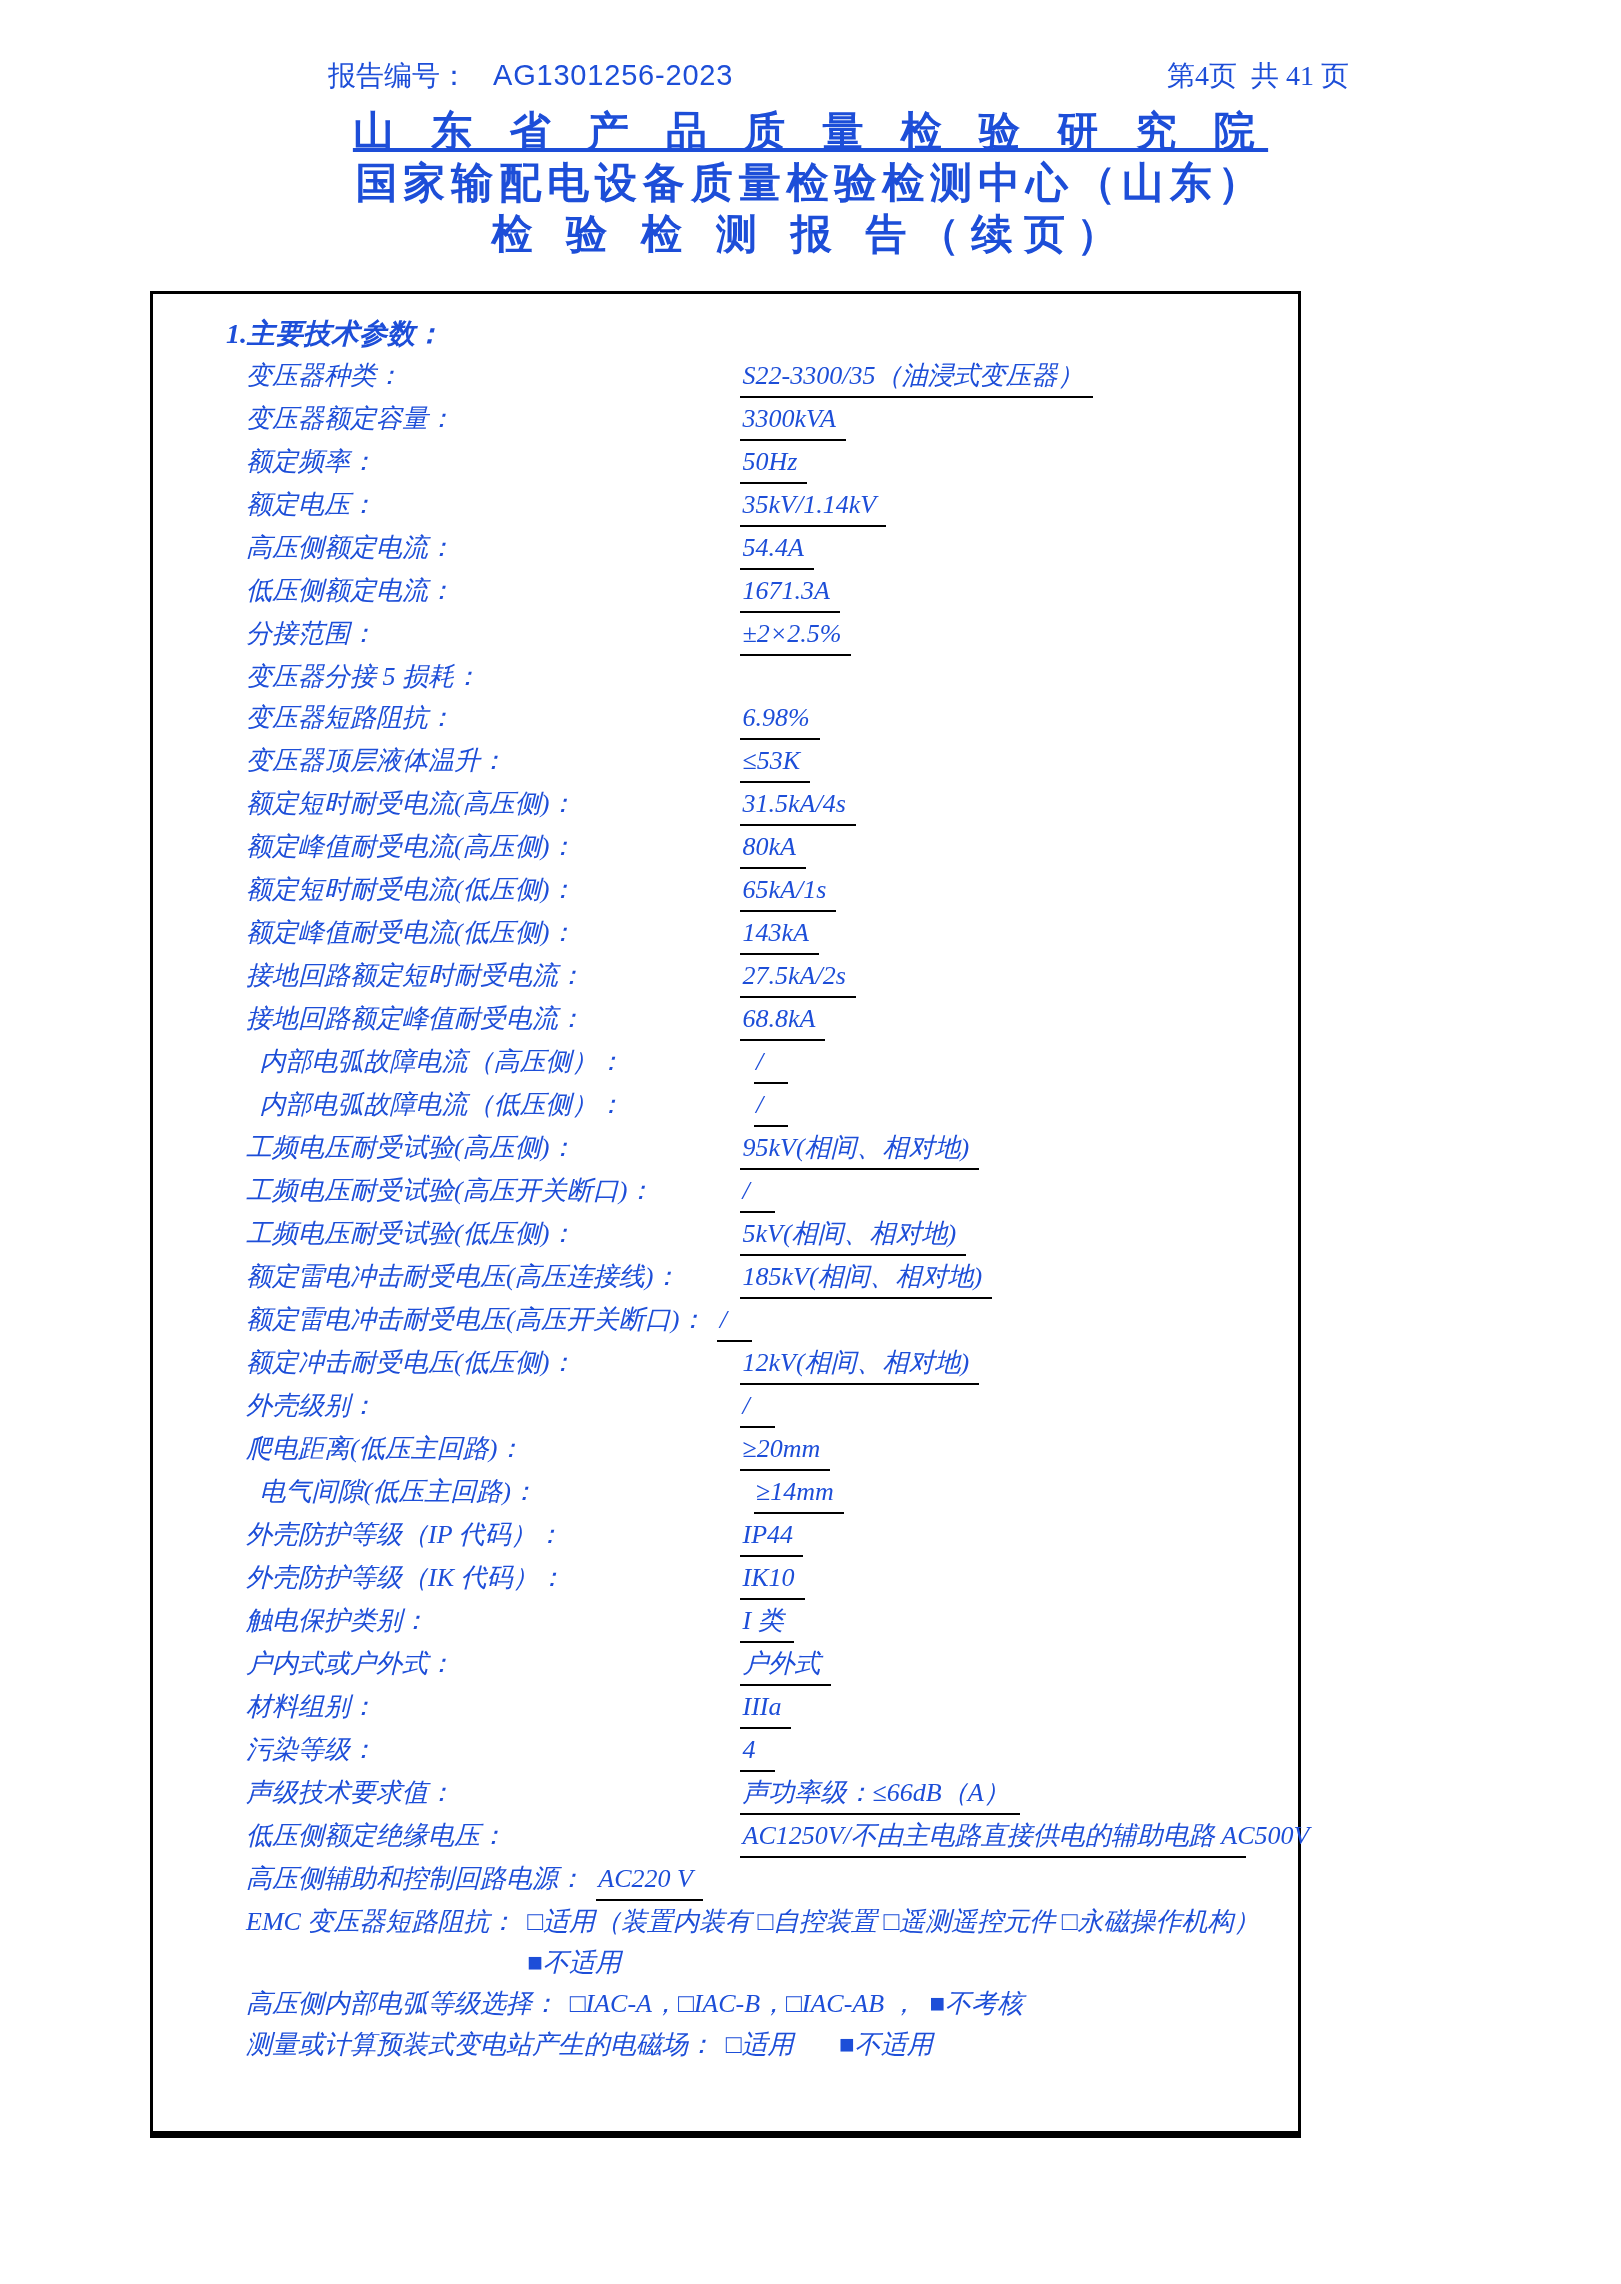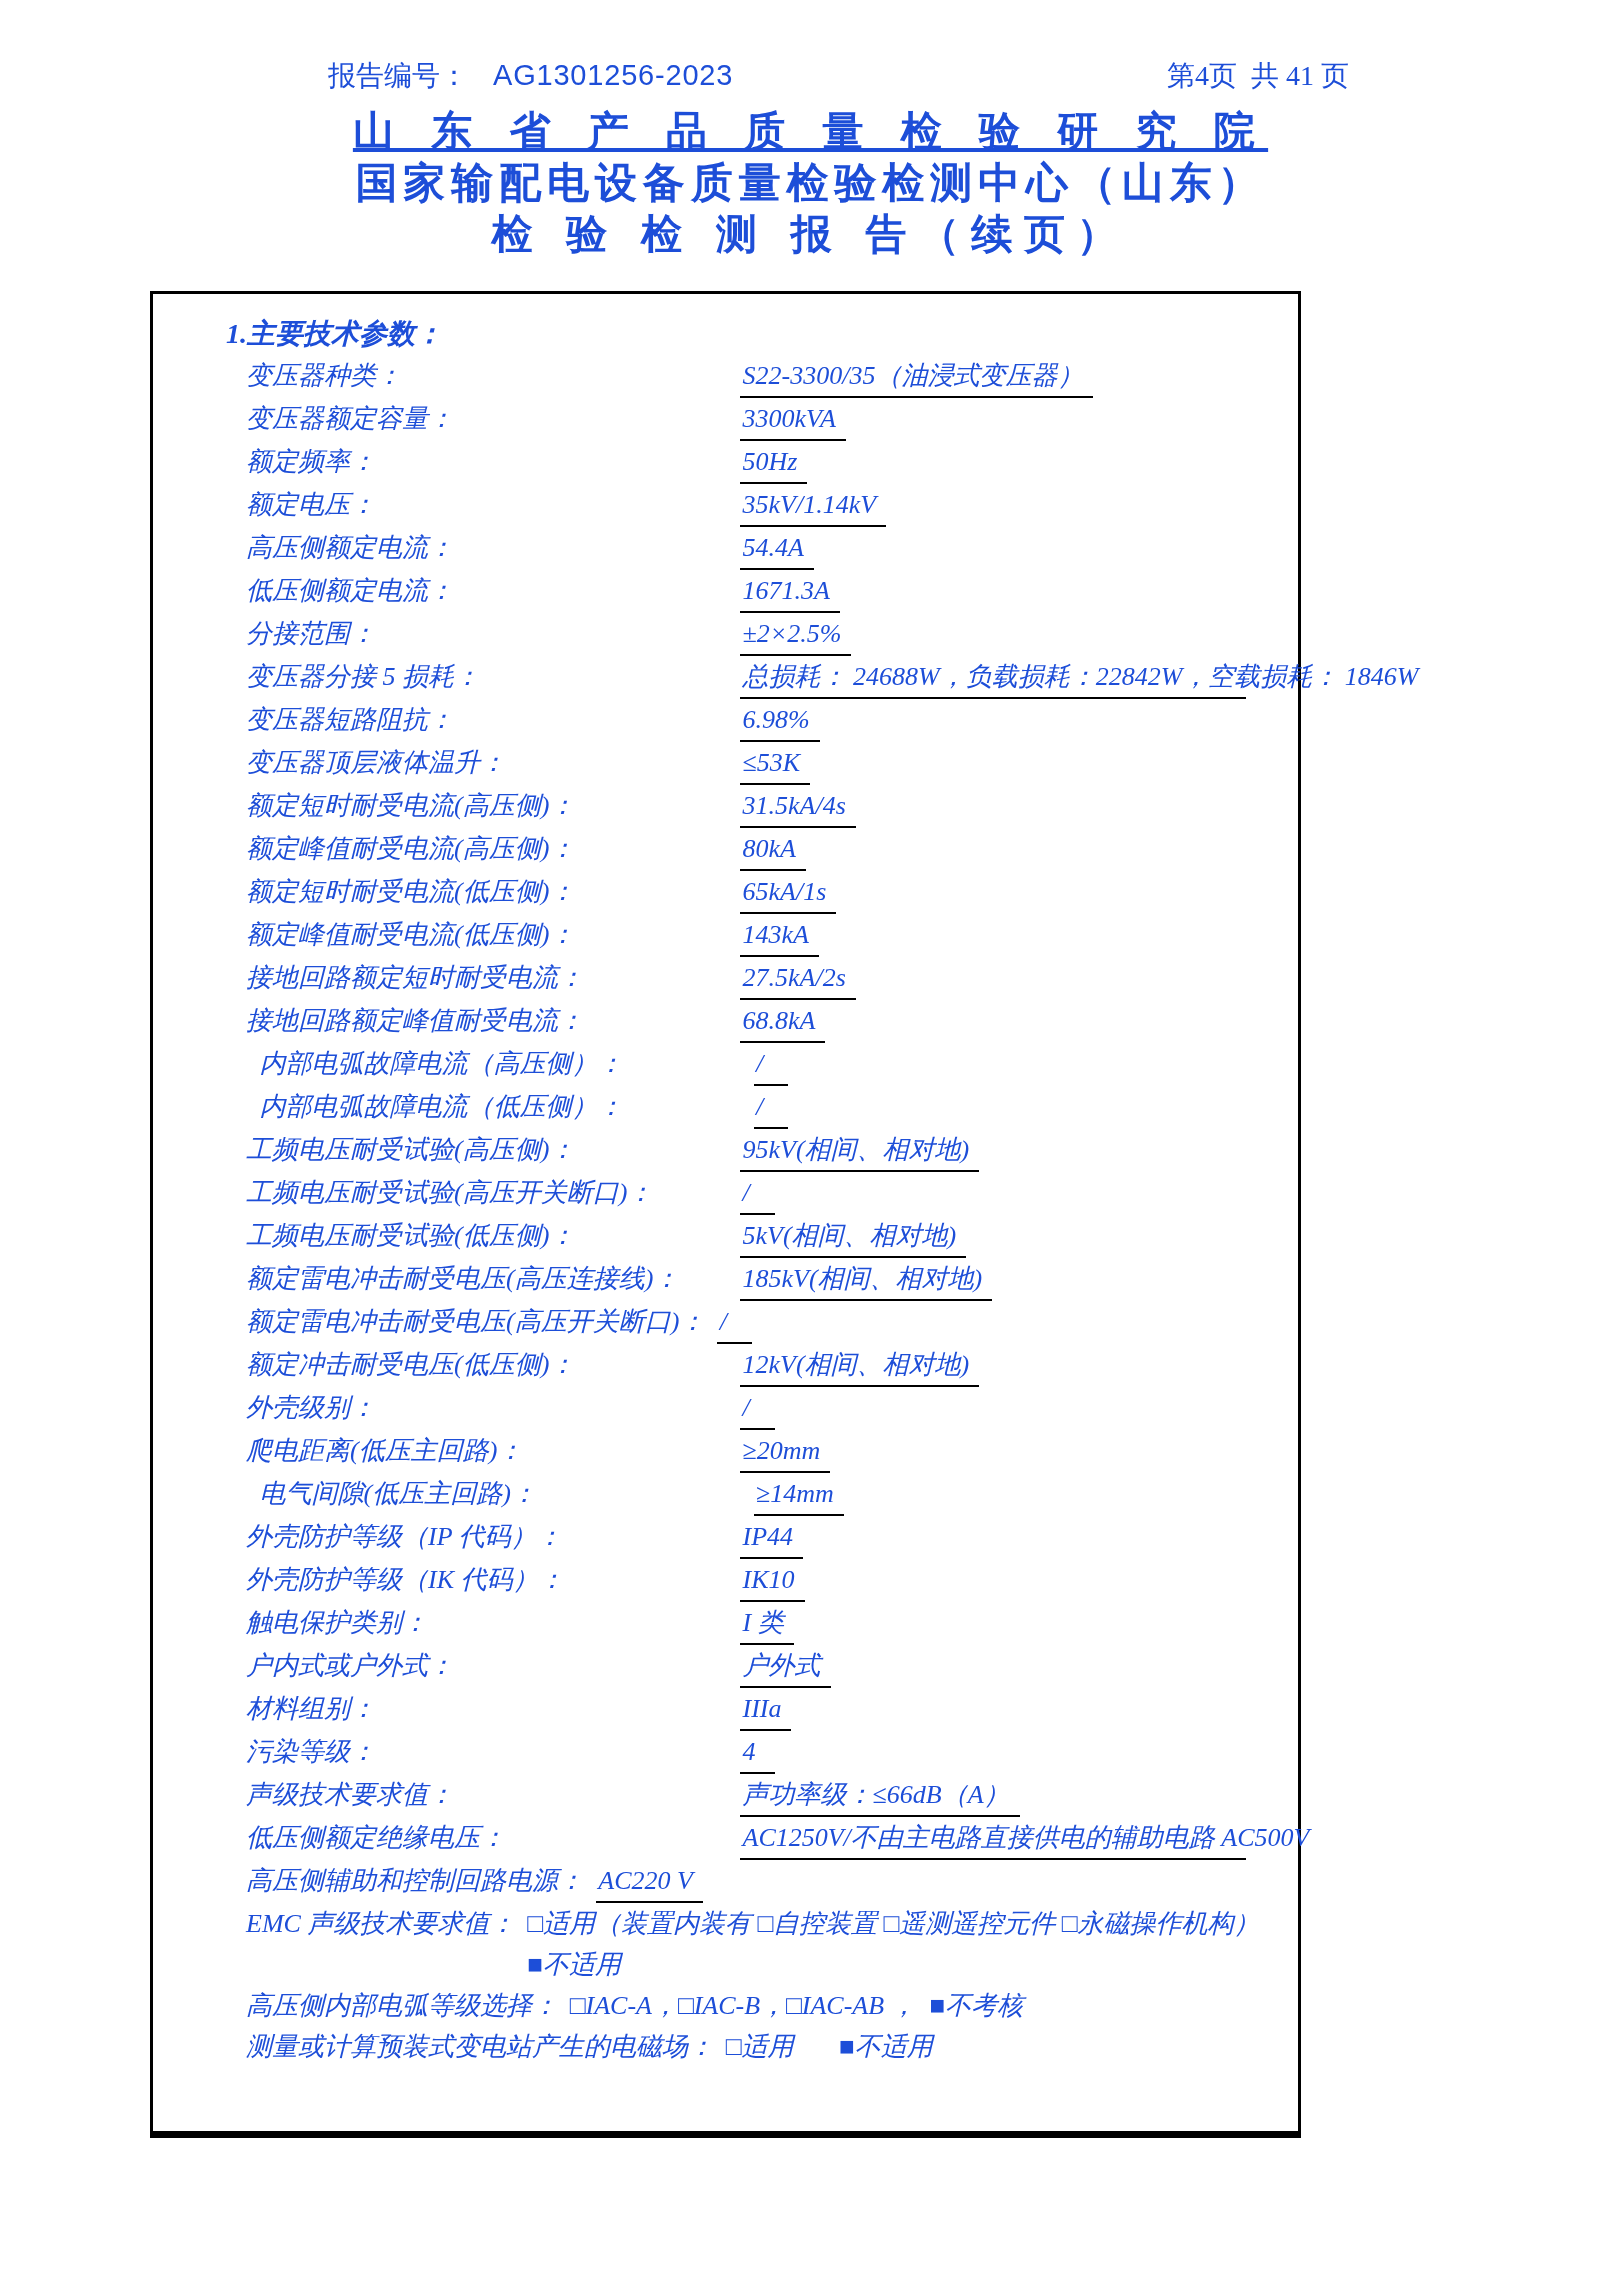--- a/index.html
+++ b/index.html
@@ -159,23 +159,20 @@
           </span>
         </div>
         <div class="row">
           <span class="lab">分接范围：</span>
           <span class="valcol">
             <span class="val">±2×2.5%</span>
           </span>
         </div>
         <div class="row">
           <span class="lab">变压器分接 5 损耗：</span>
-          <span class="valcol">
-            <span class="val fill">总损耗： 24688W，负载损耗：22842W，空载损耗： 1846W</span>
-          </span>
         </div>
         <div class="row">
           <span class="lab">变压器短路阻抗：</span>
           <span class="valcol">
             <span class="val">6.98%</span>
           </span>
         </div>
         <div class="row">
           <span class="lab">变压器顶层液体温升：</span>
           <span class="valcol">
@@ -332,21 +329,21 @@
             <span class="val fill">AC1250V/不由主电路直接供电的辅助电路 AC500V</span>
           </span>
         </div>
         <div class="row inline">
           <span class="lab">高压侧辅助和控制回路电源：</span>
           <span class="valcol">
             <span class="val">AC220 V</span>
           </span>
         </div>
         <div class="row inline">
-          <span class="lab">EMC 声级技术要求值：</span>
+          <span class="lab">EMC 变压器短路阻抗：</span>
           <span class="valcol">
             <span class="val nou">□适用（装置内装有 □自控装置 □遥测遥控元件 □永磁操作机构）</span>
             <span class="val2">■不适用</span>
           </span>
         </div>
         <div class="row inline">
           <span class="lab">高压侧内部电弧等级选择：</span>
           <span class="valcol">
             <span class="val nou">□IAC-A，□IAC-B，□IAC-AB ，&nbsp;&nbsp;■不考核</span>
           </span>

